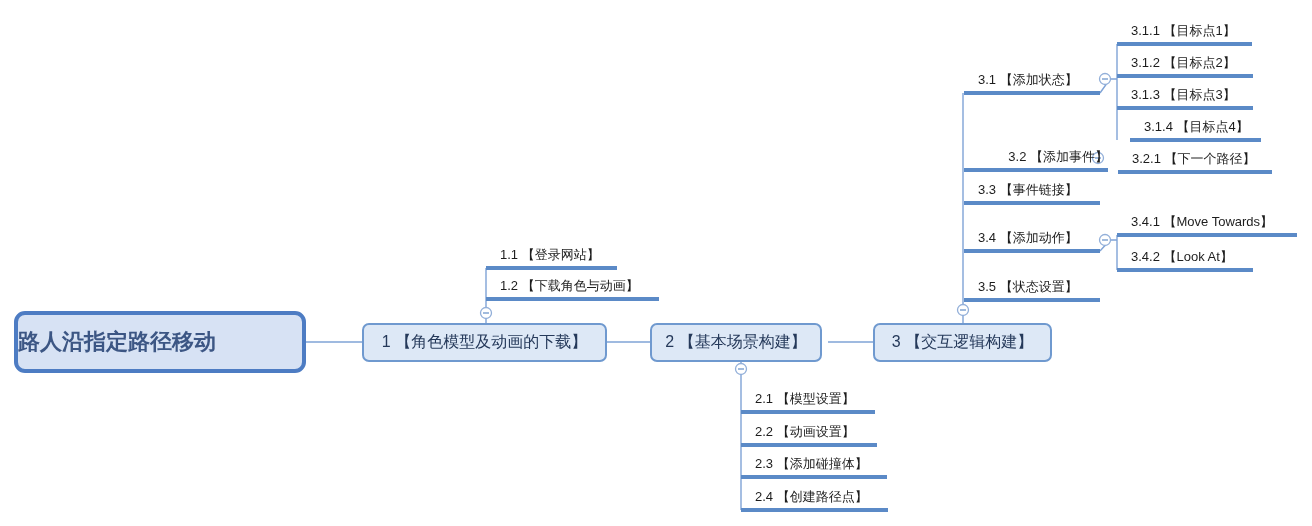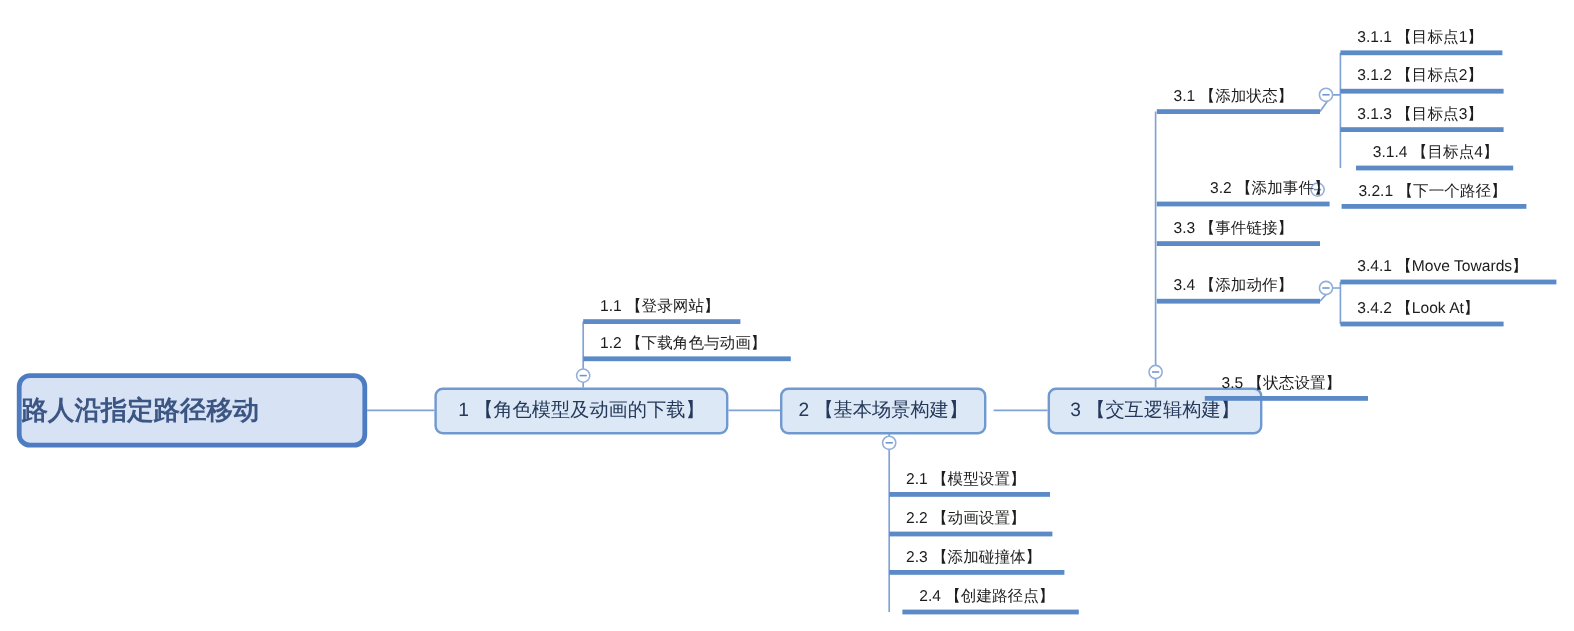--- a/index.html
+++ b/index.html
@@ -110,37 +110,37 @@
 
   <div class="line-node" style="left:741px; top:389px; width:134px;">
     <span class="lbl">2.1 【模型设置】</span>
   </div>
   <div class="line-node" style="left:741px; top:422px; width:136px;">
     <span class="lbl">2.2 【动画设置】</span>
   </div>
   <div class="line-node" style="left:741px; top:454px; width:146px;">
     <span class="lbl">2.3 【添加碰撞体】</span>
   </div>
-  <div class="line-node" style="left:741px; top:487px; width:147px;margin-left:11px;">
+  <div class="line-node" style="left:741px; top:487px; width:147px;">
     <span class="lbl">2.4 【创建路径点】</span>
   </div>
 
   <div class="line-node" style="left:964px; top:70px; width:136px;">
     <span class="lbl">3.1 【添加状态】</span>
   </div>
   <div class="line-node" style="left:964px; top:147px; width:144px;text-align:right;">
     <span class="lbl">3.2 【添加事件】</span>
   </div>
   <div class="line-node" style="left:964px; top:180px; width:136px;">
     <span class="lbl">3.3 【事件链接】</span>
   </div>
   <div class="line-node" style="left:964px; top:228px; width:136px;">
     <span class="lbl">3.4 【添加动作】</span>
   </div>
-  <div class="line-node" style="left:1004px; top:277px; width:136px;margin-top:32px;">
+  <div class="line-node" style="left:964px; top:277px; width:136px;">
     <span class="lbl">3.5 【状态设置】</span>
   </div>
 
   <div class="line-node" style="left:1117px; top:21px; width:135px;">
     <span class="lbl">3.1.1 【目标点1】</span>
   </div>
   <div class="line-node" style="left:1117px; top:53px; width:136px;">
     <span class="lbl">3.1.2 【目标点2】</span>
   </div>
   <div class="line-node" style="left:1117px; top:85px; width:136px;">

